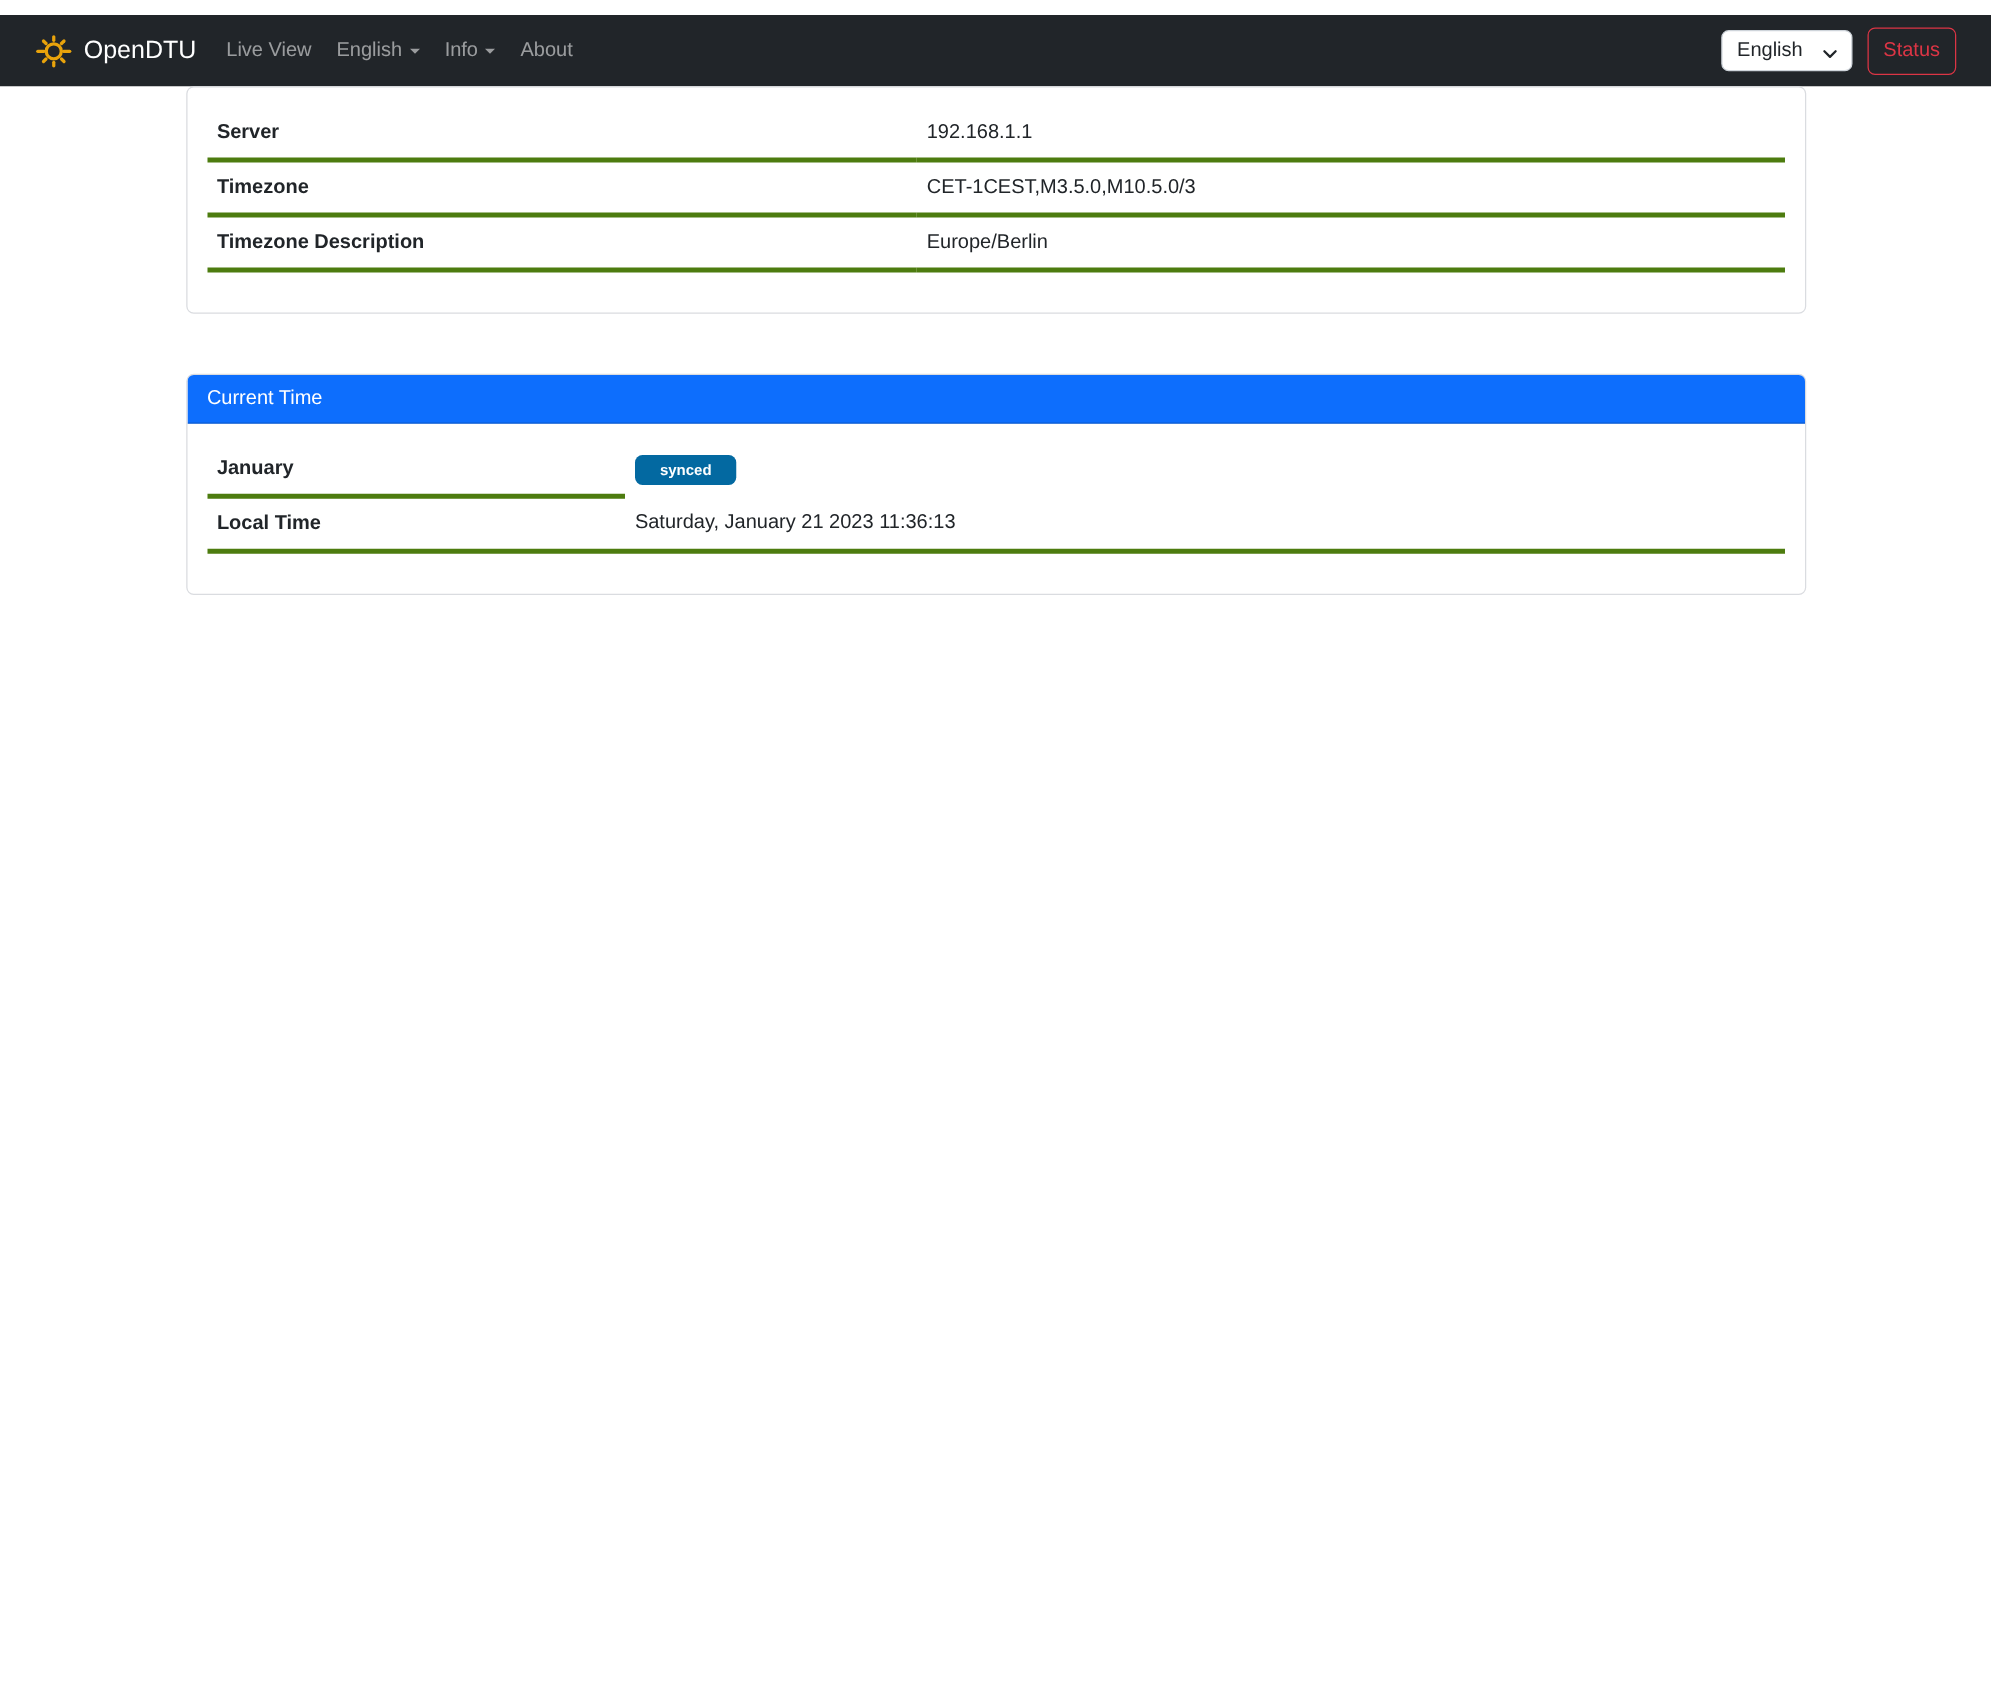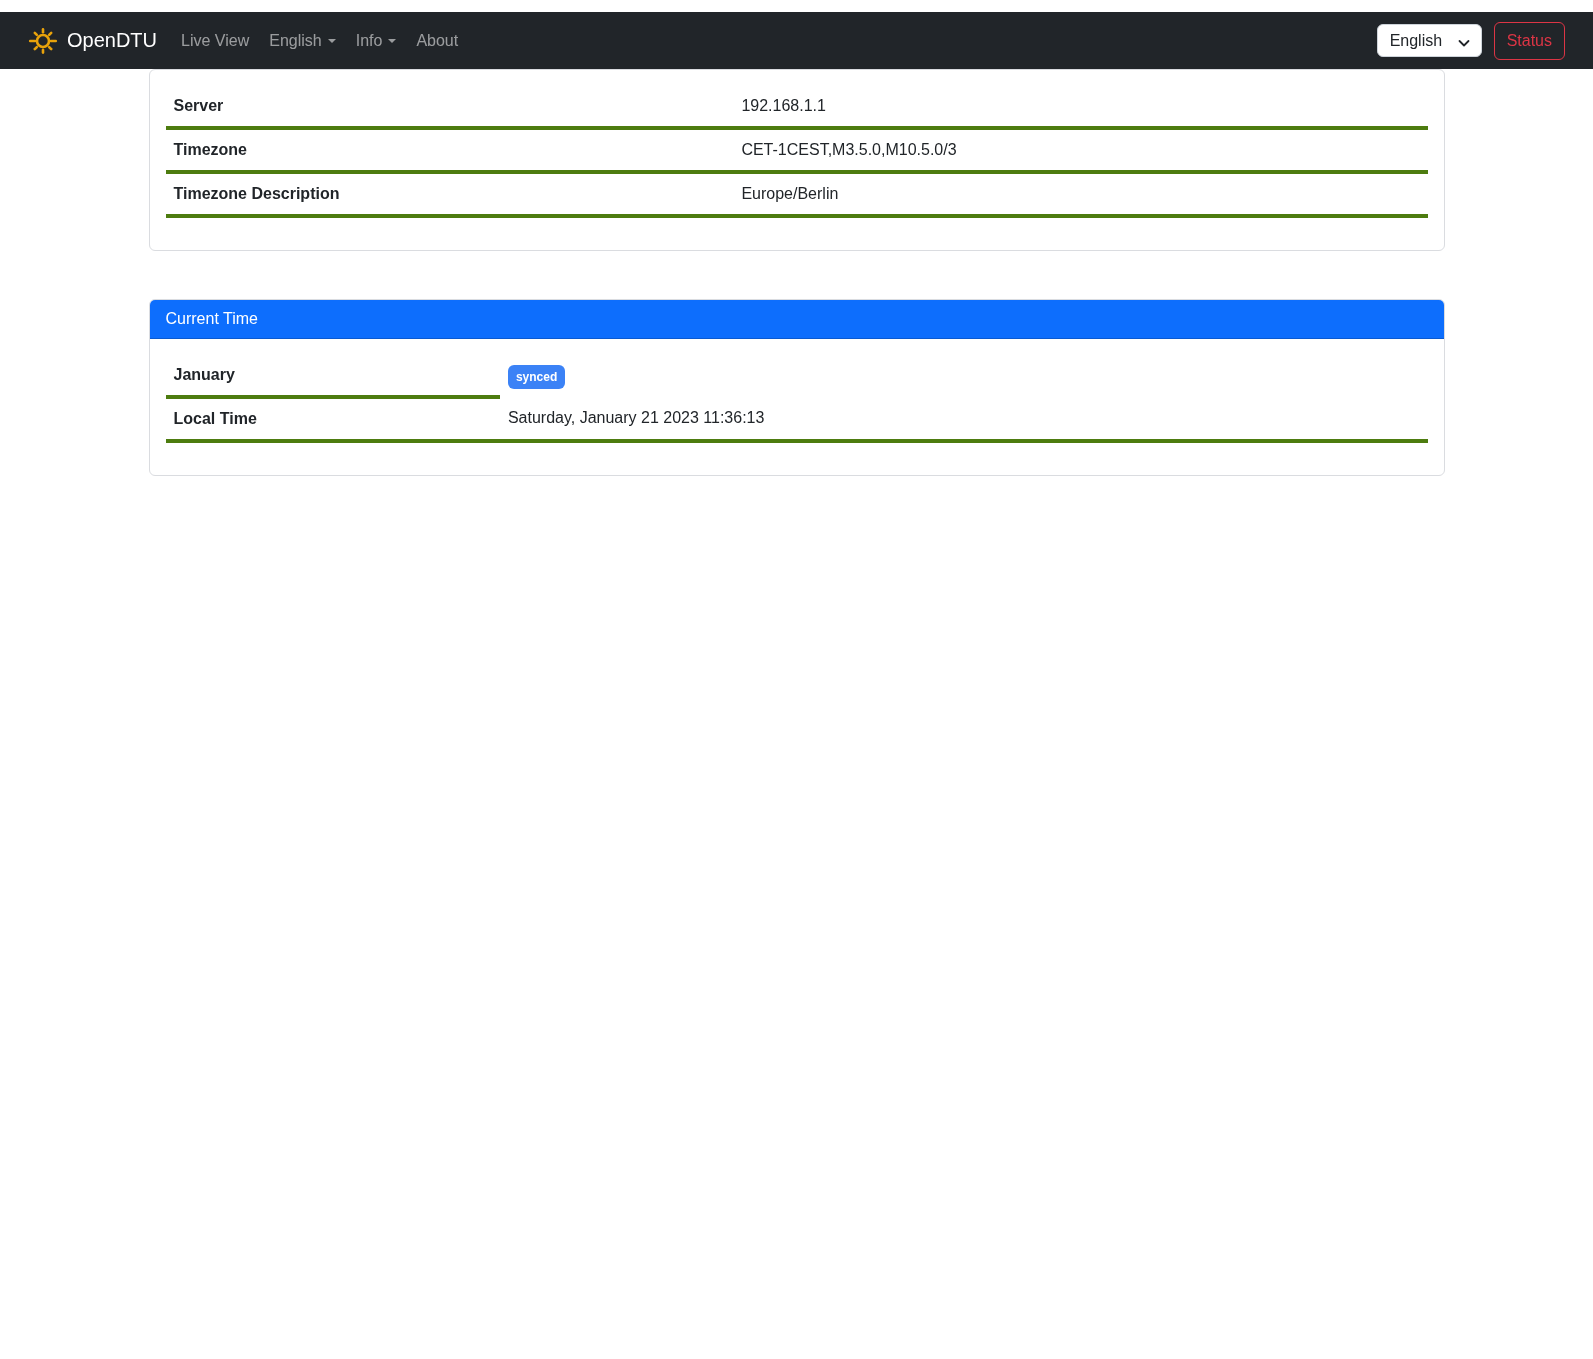--- a/index.html
+++ b/index.html
@@ -128,26 +128,26 @@
     border-bottom: 4px solid #4d7c0f;
     vertical-align: middle;
     font-weight: normal;
   }
   table.info-table th { font-weight: bold; }
   table.cfg-table th { width: 45%; }
   table.time-table th { width: 26.5%; }
   td.no-border { border-bottom: none !important; }
   .badge-success {
     display: inline-block;
-    background: #3b82f6;
+    background: #0369a1;
     color: #ffffff;
     font-size: 12px;
     font-weight: bold;
     line-height: 1;
-    padding: 6px 8px;
+    padding: 6px 20px;
     border-radius: 6px;
   }
 </style>
 </head>
 <body>
 
 <nav class="navbar">
   <a class="brand">
     <span style="display:inline-flex;">
       <svg width="30" height="30" viewBox="0 0 30 30" fill="none">

